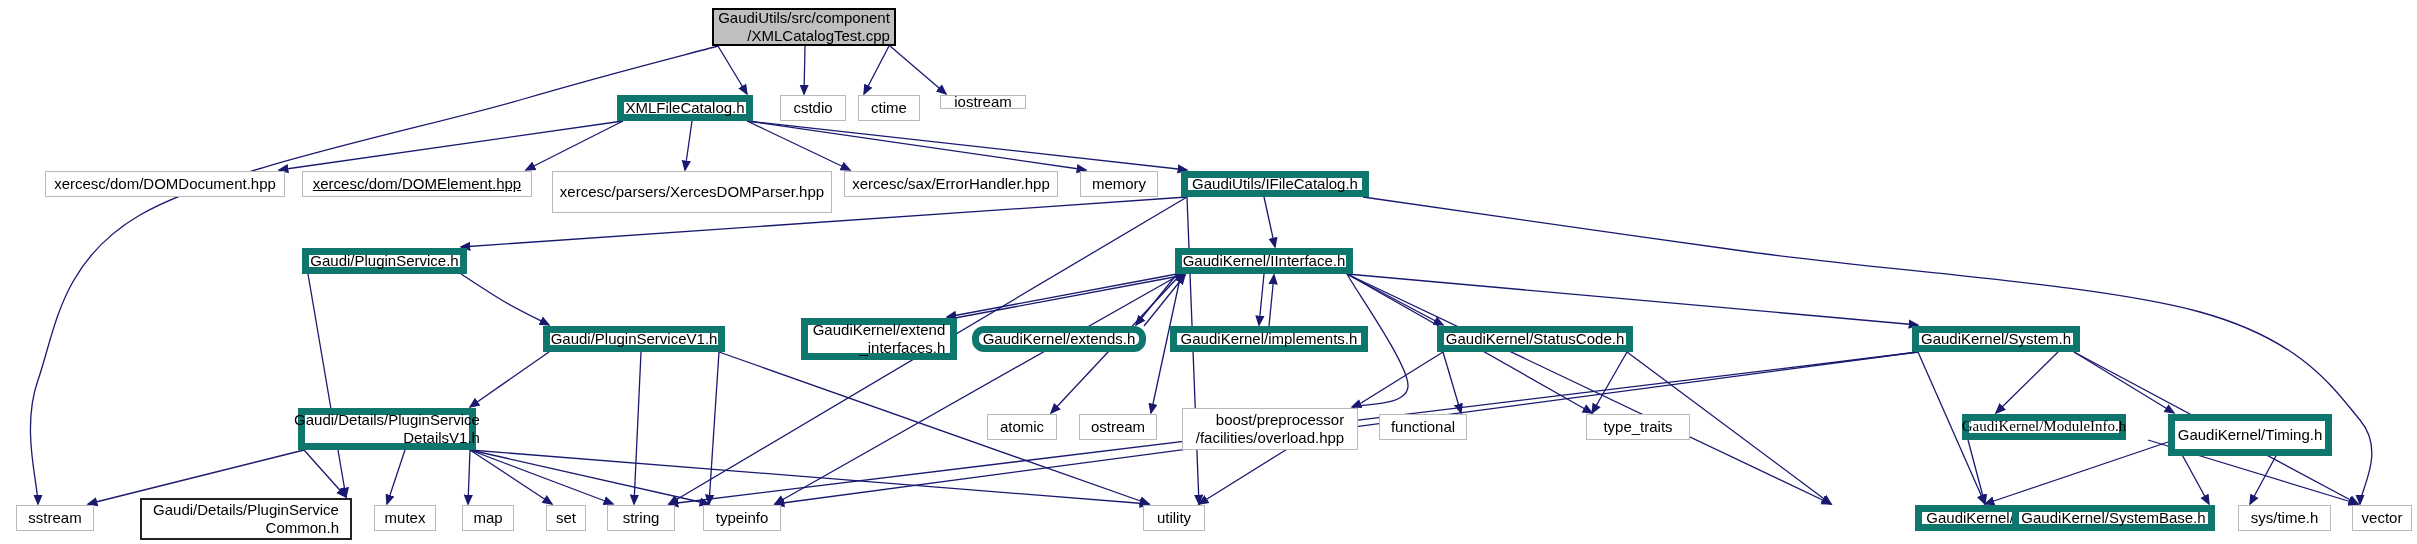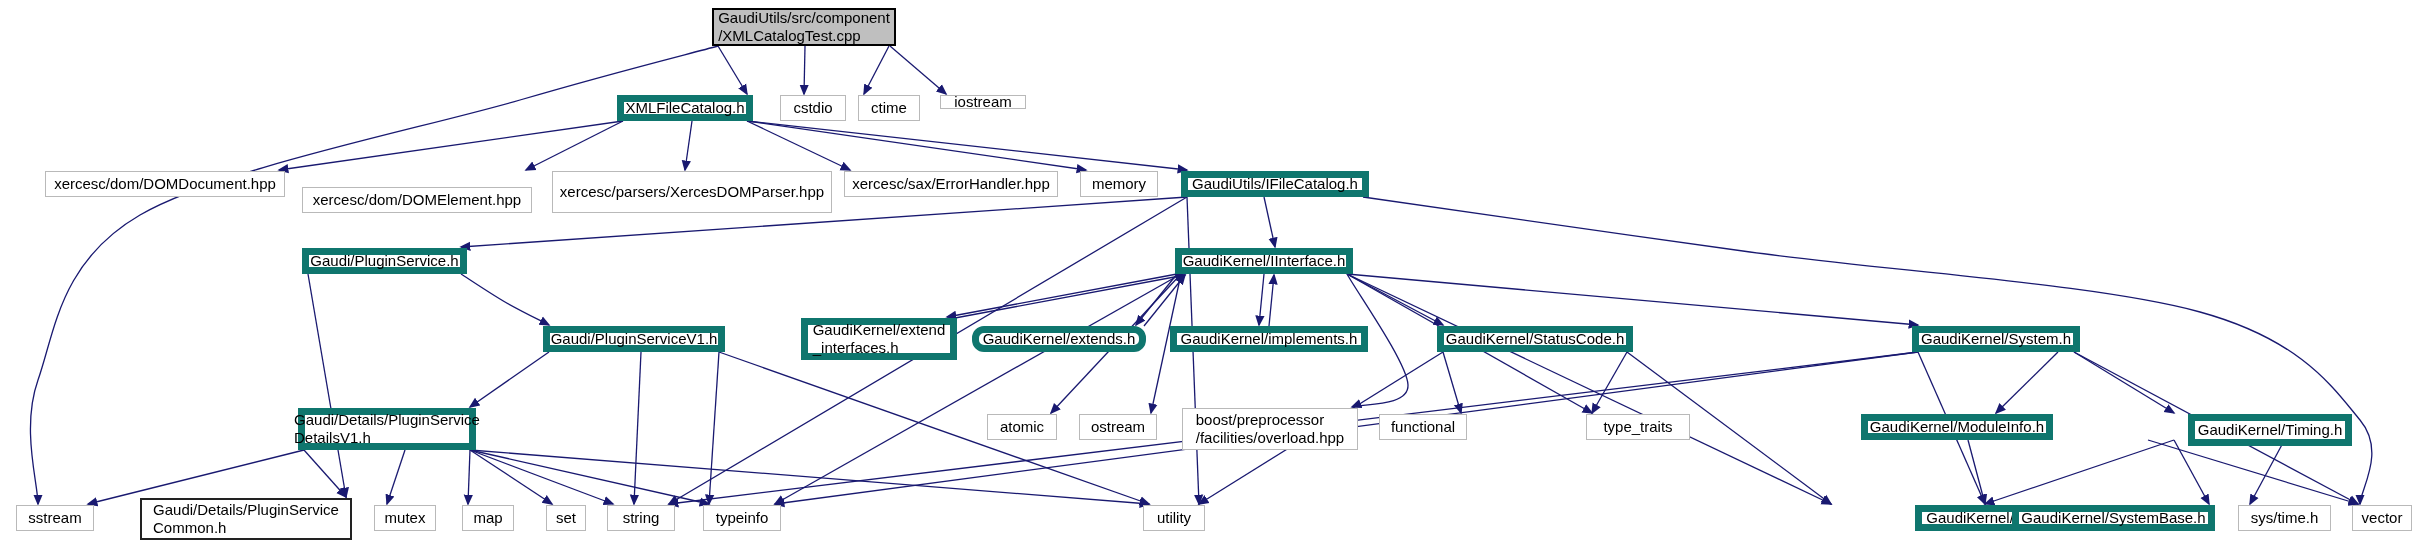--- a/index.html
+++ b/index.html
@@ -1,20 +1,20 @@
 <!DOCTYPE html>
 <html><head>
 <meta charset="utf-8">
 <style>
   html,body{margin:0;padding:0;background:#ffffff;}
   #canvas{position:relative;width:2417px;height:544px;background:#ffffff;overflow:hidden;
           font-family:"Liberation Sans", sans-serif;}
   #edges{position:absolute;left:0;top:0;width:2417px;height:544px;}
   .node{position:absolute;display:flex;align-items:center;justify-content:center;
-        text-align:left;box-sizing:border-box;background:#ffffff;color:#000;
+        text-align:right;box-sizing:border-box;background:#ffffff;color:#000;
         border:1px solid #b9b9b9;font-size:15px;line-height:1.18;white-space:pre-line;
         padding:0 2px;}
   .node.link{border:7px solid #0f766e;}
   .node.linkbold{border:2px solid #222222;}
   .node.main{background:#bfbfbf;border:2px solid #000000;}
   path.edge{stroke:#191970;stroke-width:1.3;fill:none;}
 </style>
 </head>
 <body>
 
@@ -88,21 +88,21 @@
       </g>
   </svg>
   <div id="nodes">
       <div class="node main" style="left: 712px; top: 8px; width: 184px; height: 38px;">GaudiUtils/src/component
 /XMLCatalogTest.cpp</div>
       <div class="node link" style="left: 617px; top: 95px; width: 136px; height: 26px;">XMLFileCatalog.h</div>
       <div class="node plain" style="left: 772px; top: 95px; width: 66px; height: 26px; margin-left: 8px;">cstdio</div>
       <div class="node plain" style="left: 858px; top: 95px; width: 62px; height: 26px;">ctime</div>
       <div class="node plain" style="left: 940px; top: 95px; width: 86px; height: 14px;">iostream</div>
       <div class="node plain" style="left: 45px; top: 171px; width: 240px; height: 26px;">xercesc/dom/DOMDocument.hpp</div>
-      <div class="node plain" style="left: 302px; top: 187px; width: 230px; height: 26px;">xercesc/dom/DOMElement.hpp</div>
+      <div class="node plain" style="left: 302px; top: 171px; width: 230px; height: 26px; text-decoration: underline;">xercesc/dom/DOMElement.hpp</div>
       <div class="node plain" style="left: 552px; top: 171px; width: 280px; height: 42px;">xercesc/parsers/XercesDOMParser.hpp</div>
       <div class="node plain" style="left: 844px; top: 171px; width: 214px; height: 26px;">xercesc/sax/ErrorHandler.hpp</div>
       <div class="node plain" style="left: 1080px; top: 171px; width: 78px; height: 26px;">memory</div>
       <div class="node link" style="left: 1181px; top: 171px; width: 188px; height: 26px;">GaudiUtils/IFileCatalog.h</div>
       <div class="node link" style="left: 302px; top: 248px; width: 165px; height: 26px;">Gaudi/PluginService.h</div>
       <div class="node link" style="left: 1175px; top: 248px; width: 178px; height: 26px;">GaudiKernel/IInterface.h</div>
       <div class="node link" style="left: 543px; top: 326px; width: 182px; height: 26px;">Gaudi/PluginServiceV1.h</div>
       <div class="node link" style="left: 801px; top: 318px; width: 156px; height: 42px;">GaudiKernel/extend
 _interfaces.h</div>
       <div class="node link" style="left: 972px; top: 326px; width: 174px; height: 26px; border-radius: 12px;">GaudiKernel/extends.h</div>
@@ -110,22 +110,22 @@
       <div class="node link" style="left: 1437px; top: 326px; width: 196px; height: 26px;">GaudiKernel/StatusCode.h</div>
       <div class="node link" style="left: 1912px; top: 326px; width: 168px; height: 26px;">GaudiKernel/System.h</div>
       <div class="node link" style="left: 298px; top: 408px; width: 178px; height: 42px;">Gaudi/Details/PluginService
 DetailsV1.h</div>
       <div class="node plain" style="left: 987px; top: 414px; width: 70px; height: 26px;">atomic</div>
       <div class="node plain" style="left: 1079px; top: 414px; width: 78px; height: 26px;">ostream</div>
       <div class="node plain" style="left: 1182px; top: 408px; width: 176px; height: 42px;">boost/preprocessor
 /facilities/overload.hpp</div>
       <div class="node plain" style="left: 1379px; top: 414px; width: 88px; height: 26px;">functional</div>
       <div class="node plain" style="left: 1586px; top: 414px; width: 104px; height: 26px;">type_traits</div>
-      <div class="node link" style="left: 1861px; top: 414px; width: 192px; height: 26px;">GaudiKernel/ModuleInfo.h</div>
-      <div class="node link" style="left: 2168px; top: 414px; width: 164px; height: 32px; margin-left: 20px;">GaudiKernel/Timing.h</div>
+      <div class="node link" style="left: 1962px; top: 414px; width: 164px; height: 26px; font-family: Liberation Serif, serif;">GaudiKernel/ModuleInfo.h</div>
+      <div class="node link" style="left: 2168px; top: 414px; width: 164px; height: 42px;">GaudiKernel/Timing.h</div>
       <div class="node plain" style="left: 16px; top: 505px; width: 78px; height: 26px;">sstream</div>
       <div class="node linkbold" style="left: 140px; top: 498px; width: 212px; height: 42px;">Gaudi/Details/PluginService
 Common.h</div>
       <div class="node plain" style="left: 374px; top: 505px; width: 62px; height: 26px;">mutex</div>
       <div class="node plain" style="left: 462px; top: 505px; width: 52px; height: 26px;">map</div>
       <div class="node plain" style="left: 546px; top: 505px; width: 40px; height: 26px;">set</div>
       <div class="node plain" style="left: 607px; top: 505px; width: 68px; height: 26px;">string</div>
       <div class="node plain" style="left: 703px; top: 505px; width: 78px; height: 26px;">typeinfo</div>
       <div class="node plain" style="left: 1143px; top: 505px; width: 62px; height: 26px;">utility</div>
       <div class="node link" style="left: 1915px; top: 505px; width: 166px; height: 26px;">GaudiKernel/Kernel.h</div>

